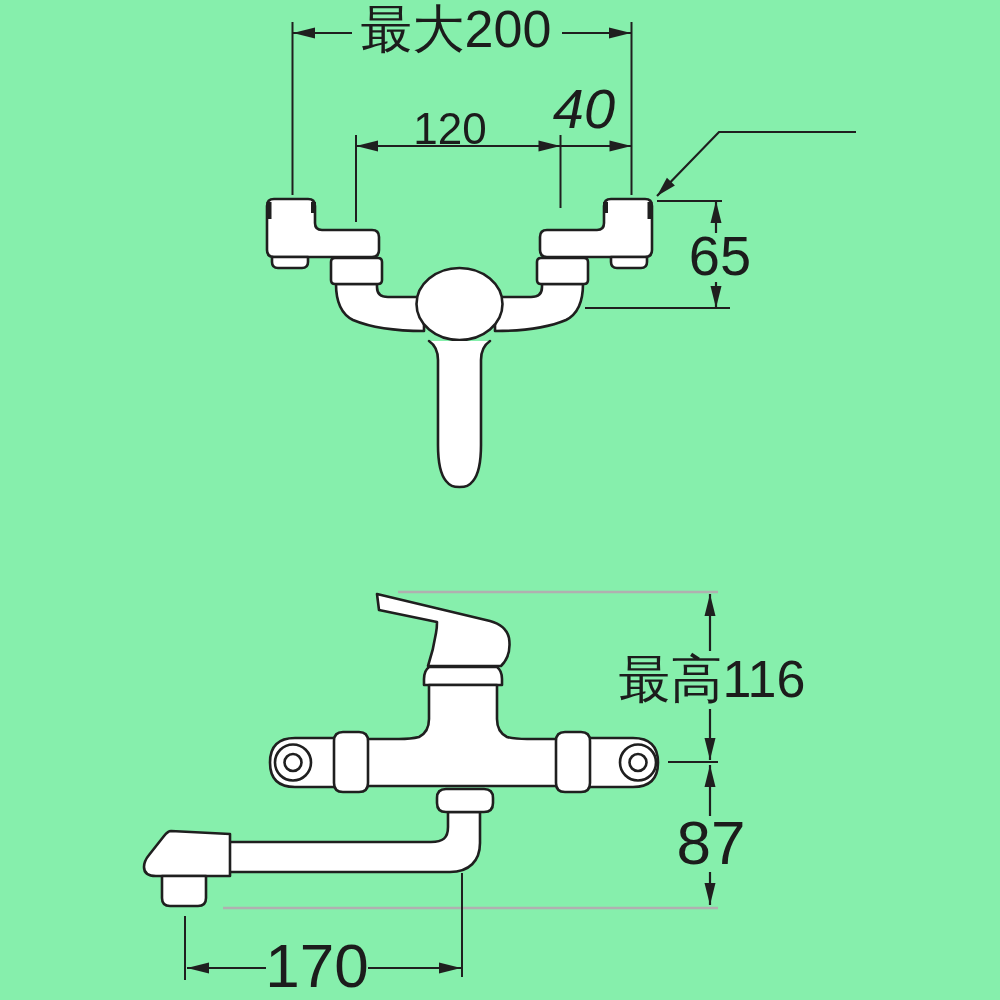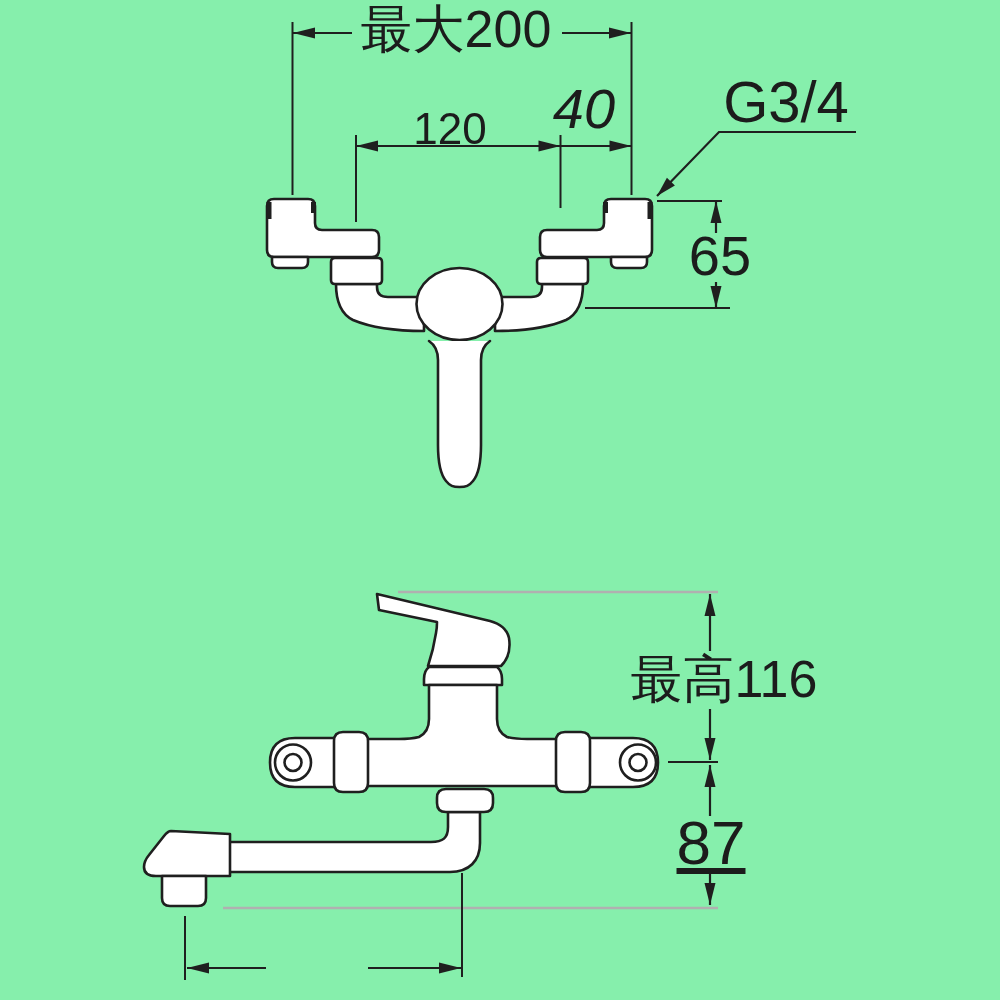--- a/index.html
+++ b/index.html
@@ -128,18 +128,18 @@
     <line class="dim" x1="187" y1="968" x2="266" y2="968"></line>
     <line class="dim" x1="368" y1="968" x2="461" y2="968"></line>
     <path class="ah" d="M 187,968 l 22,5.5 l 0,-11 z"></path>
     <path class="ah" d="M 461,968 l -22,5.5 l 0,-11 z"></path>
   </g>
 </svg>
 
   <div class="dim-label" style="left:456px;top:29px;font-size:52px;">最大200</div>
   <div class="dim-label" style="left:450px;top:109px;font-size:44px;margin-top:20px;">120</div>
   <div class="dim-label" style="left:584px;top:109px;font-size:56px;font-style:italic;">40</div>
-  <div class="dim-label" style="left:786px;top:102px;font-size:58px;">G3/4</div>
   <div class="dim-label" style="left:720px;top:256px;font-size:56px;">65</div>
-  <div class="dim-label" style="left:712px;top:679px;font-size:52px;margin-left:12px;">最高116</div>
-  <div class="dim-label" style="left:711px;top:843px;font-size:62px;text-decoration:underline;">87</div>
+  <div class="dim-label" style="left:712px;top:679px;font-size:52px;">最高116</div>
+  <div class="dim-label" style="left:711px;top:843px;font-size:62px;">87</div>
+  <div class="dim-label" style="left:317px;top:966px;font-size:62px;">170</div>
 
 </div>
 
 </body></html>

